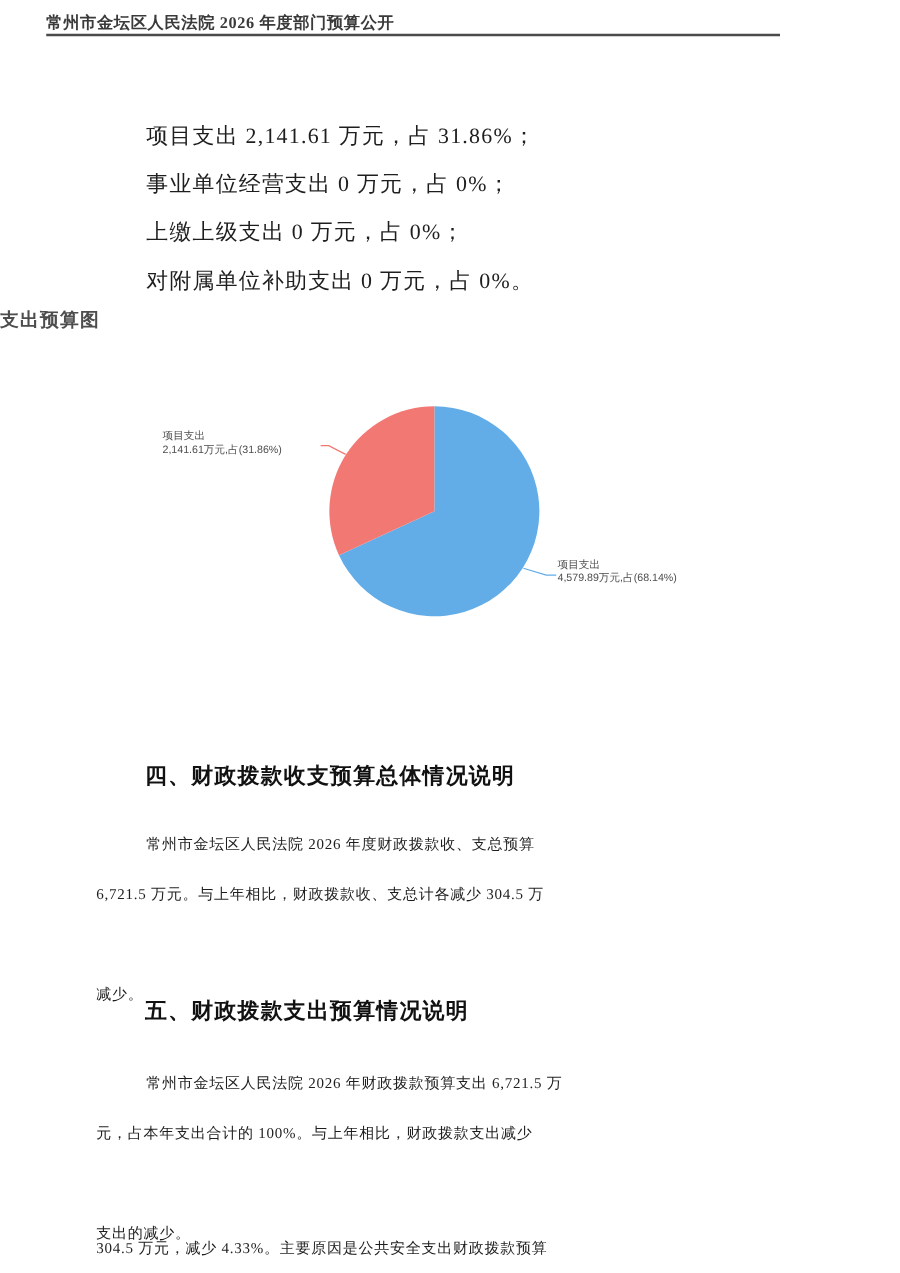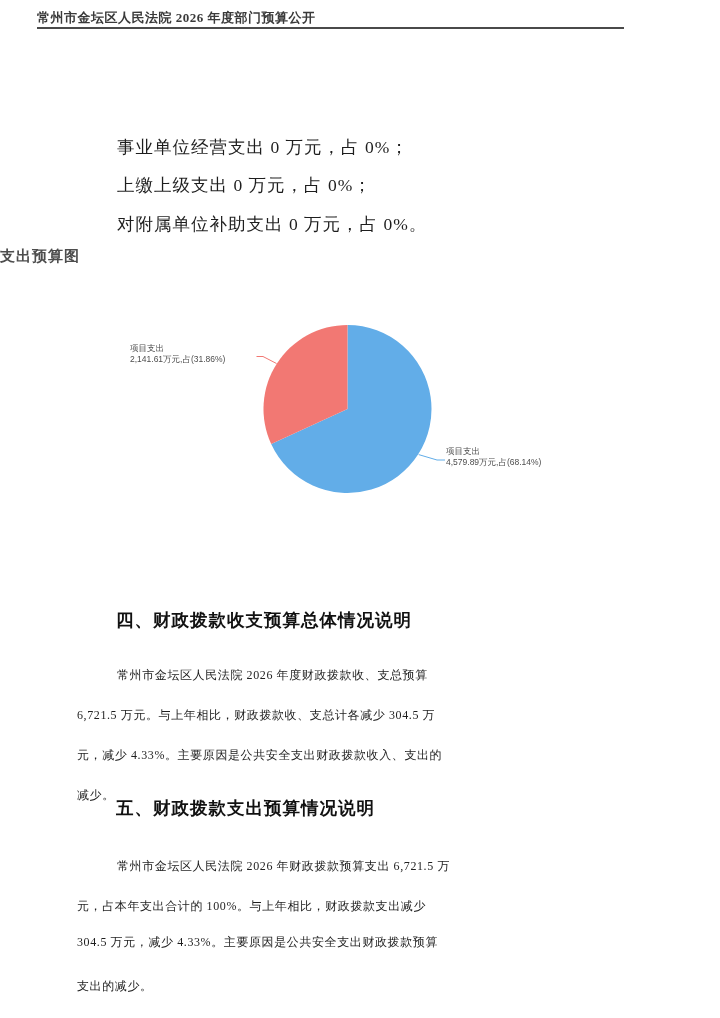--- a/index.html
+++ b/index.html
@@ -61,20 +61,21 @@
   }
 </style>
 </head>
 <body>
 
 <div class="page">
 
   <div class="hdr">常州市金坛区人民法院 2026 年度部门预算公开</div>
   <div class="hdr-rule"></div>
 
+  <div class="sum-line" style="top:96px">项目支出 2,141.61 万元，占 31.86%；</div>
   <div class="sum-line" style="top:135px">事业单位经营支出 0 万元，占 0%；</div>
   <div class="sum-line" style="top:173px">上缴上级支出 0 万元，占 0%；</div>
   <div class="sum-line" style="top:212px">对附属单位补助支出 0 万元，占 0%。</div>
 
   <div class="chart-title">支出预算图</div>
 
   <svg class="pie-svg" width="480" height="195" viewBox="0 0 480 195">
     <g>
         <path d="M247.5,94 L247.50,10.00 A84,84 0 1 1 171.18,129.10 Z" fill="#62ADE8"></path>
         <path d="M247.5,94 L171.18,129.10 A84,84 0 0 1 247.50,10.00 Z" fill="#F27873"></path>
@@ -88,24 +89,23 @@
     <div>2,141.61万元,占(31.86%)</div>
   </div>
   <div class="pie-label right">
     <div>项目支出</div>
     <div>4,579.89万元,占(68.14%)</div>
   </div>
 
   <div class="sec-heading" style="top:584px">四、财政拨款收支预算总体情况说明</div>
   <div class="p-line indent" style="top:621px">常州市金坛区人民法院 2026 年度财政拨款收、支总预算</div>
   <div class="p-line flush" style="top:661px">6,721.5 万元。与上年相比，财政拨款收、支总计各减少 304.5 万</div>
-  <div class="p-line flush" style="top:701px">元，减少 4.33%。主要原因是公共安全支出财政拨款收入、支出的</div>
   <div class="p-line flush" style="top:741px">减少。</div>
 
   <div class="sec-heading" style="top:772px">五、财政拨款支出预算情况说明</div>
   <div class="p-line indent" style="top:812px">常州市金坛区人民法院 2026 年财政拨款预算支出 6,721.5 万</div>
   <div class="p-line flush" style="top:852px">元，占本年支出合计的 100%。与上年相比，财政拨款支出减少</div>
-  <div class="p-line flush" style="top:888px">304.5 万元，减少 4.33%。主要原因是公共安全支出财政拨款预算</div>
+  <div class="p-line flush" style="top:944px">304.5 万元，减少 4.33%。主要原因是公共安全支出财政拨款预算</div>
   <div class="p-line flush" style="top:932px">支出的减少。</div>
 
   <div class="footer">- 27 -</div>
 
 </div>
 
 </body></html>

